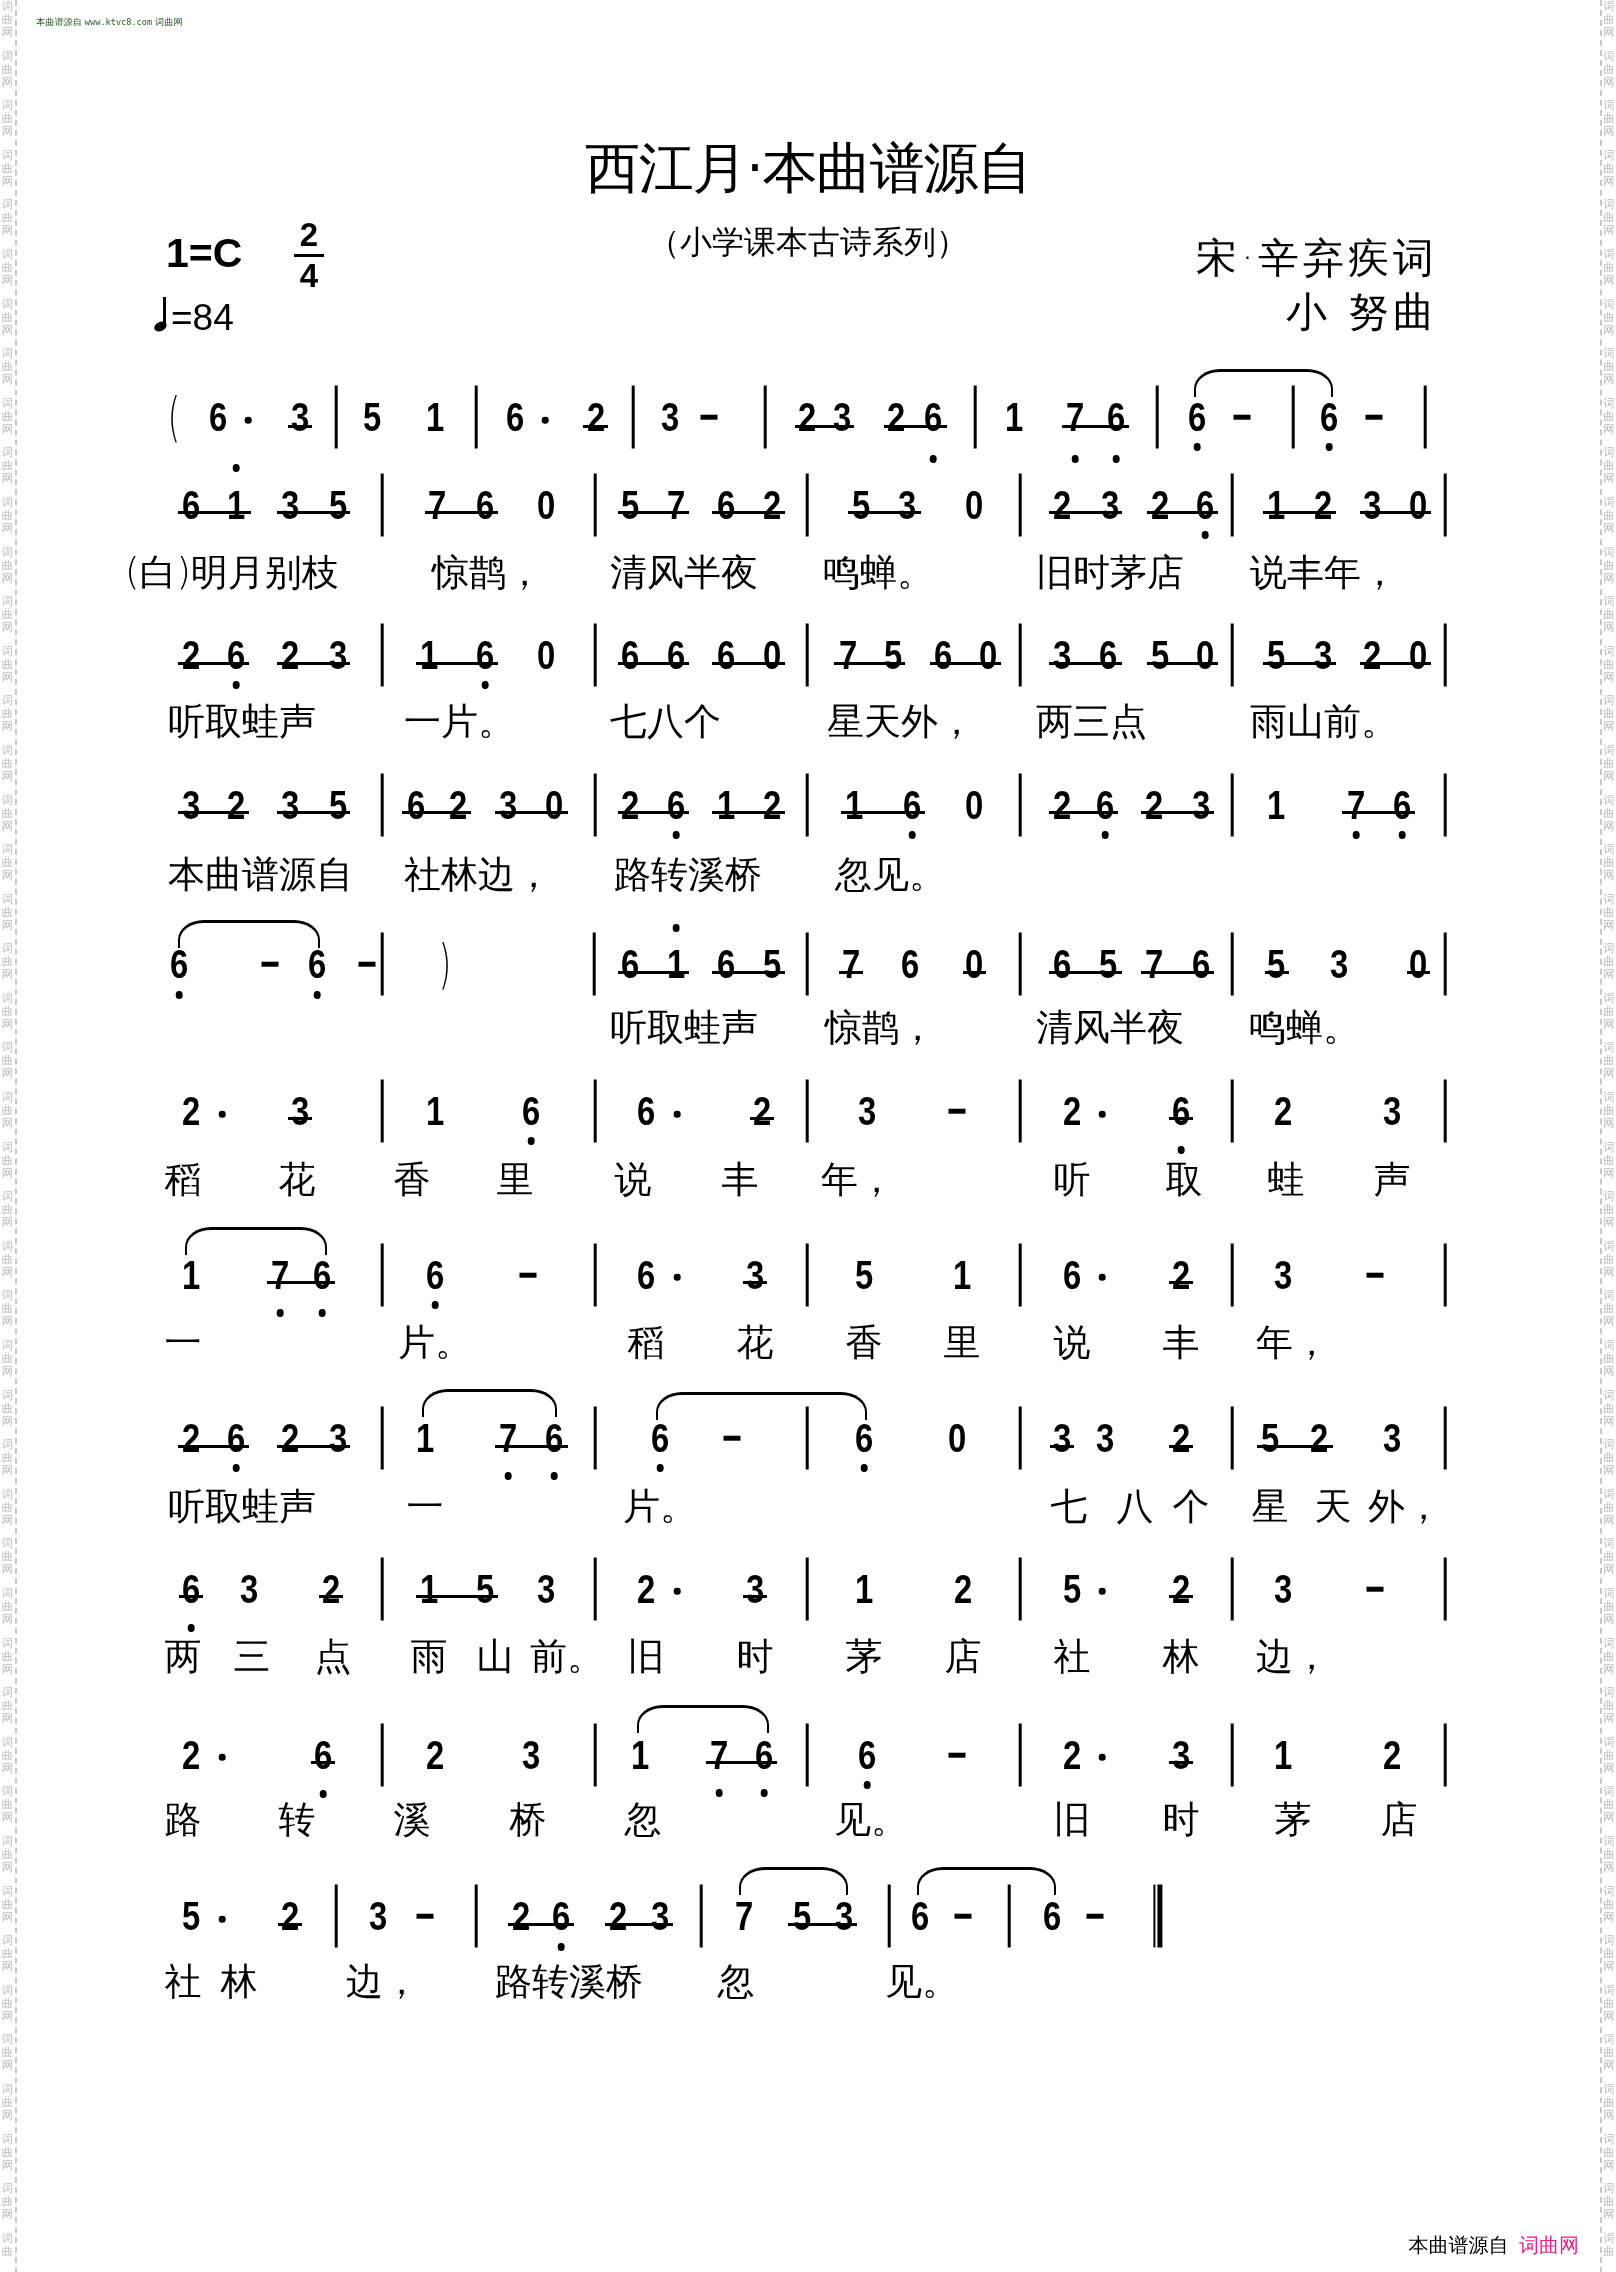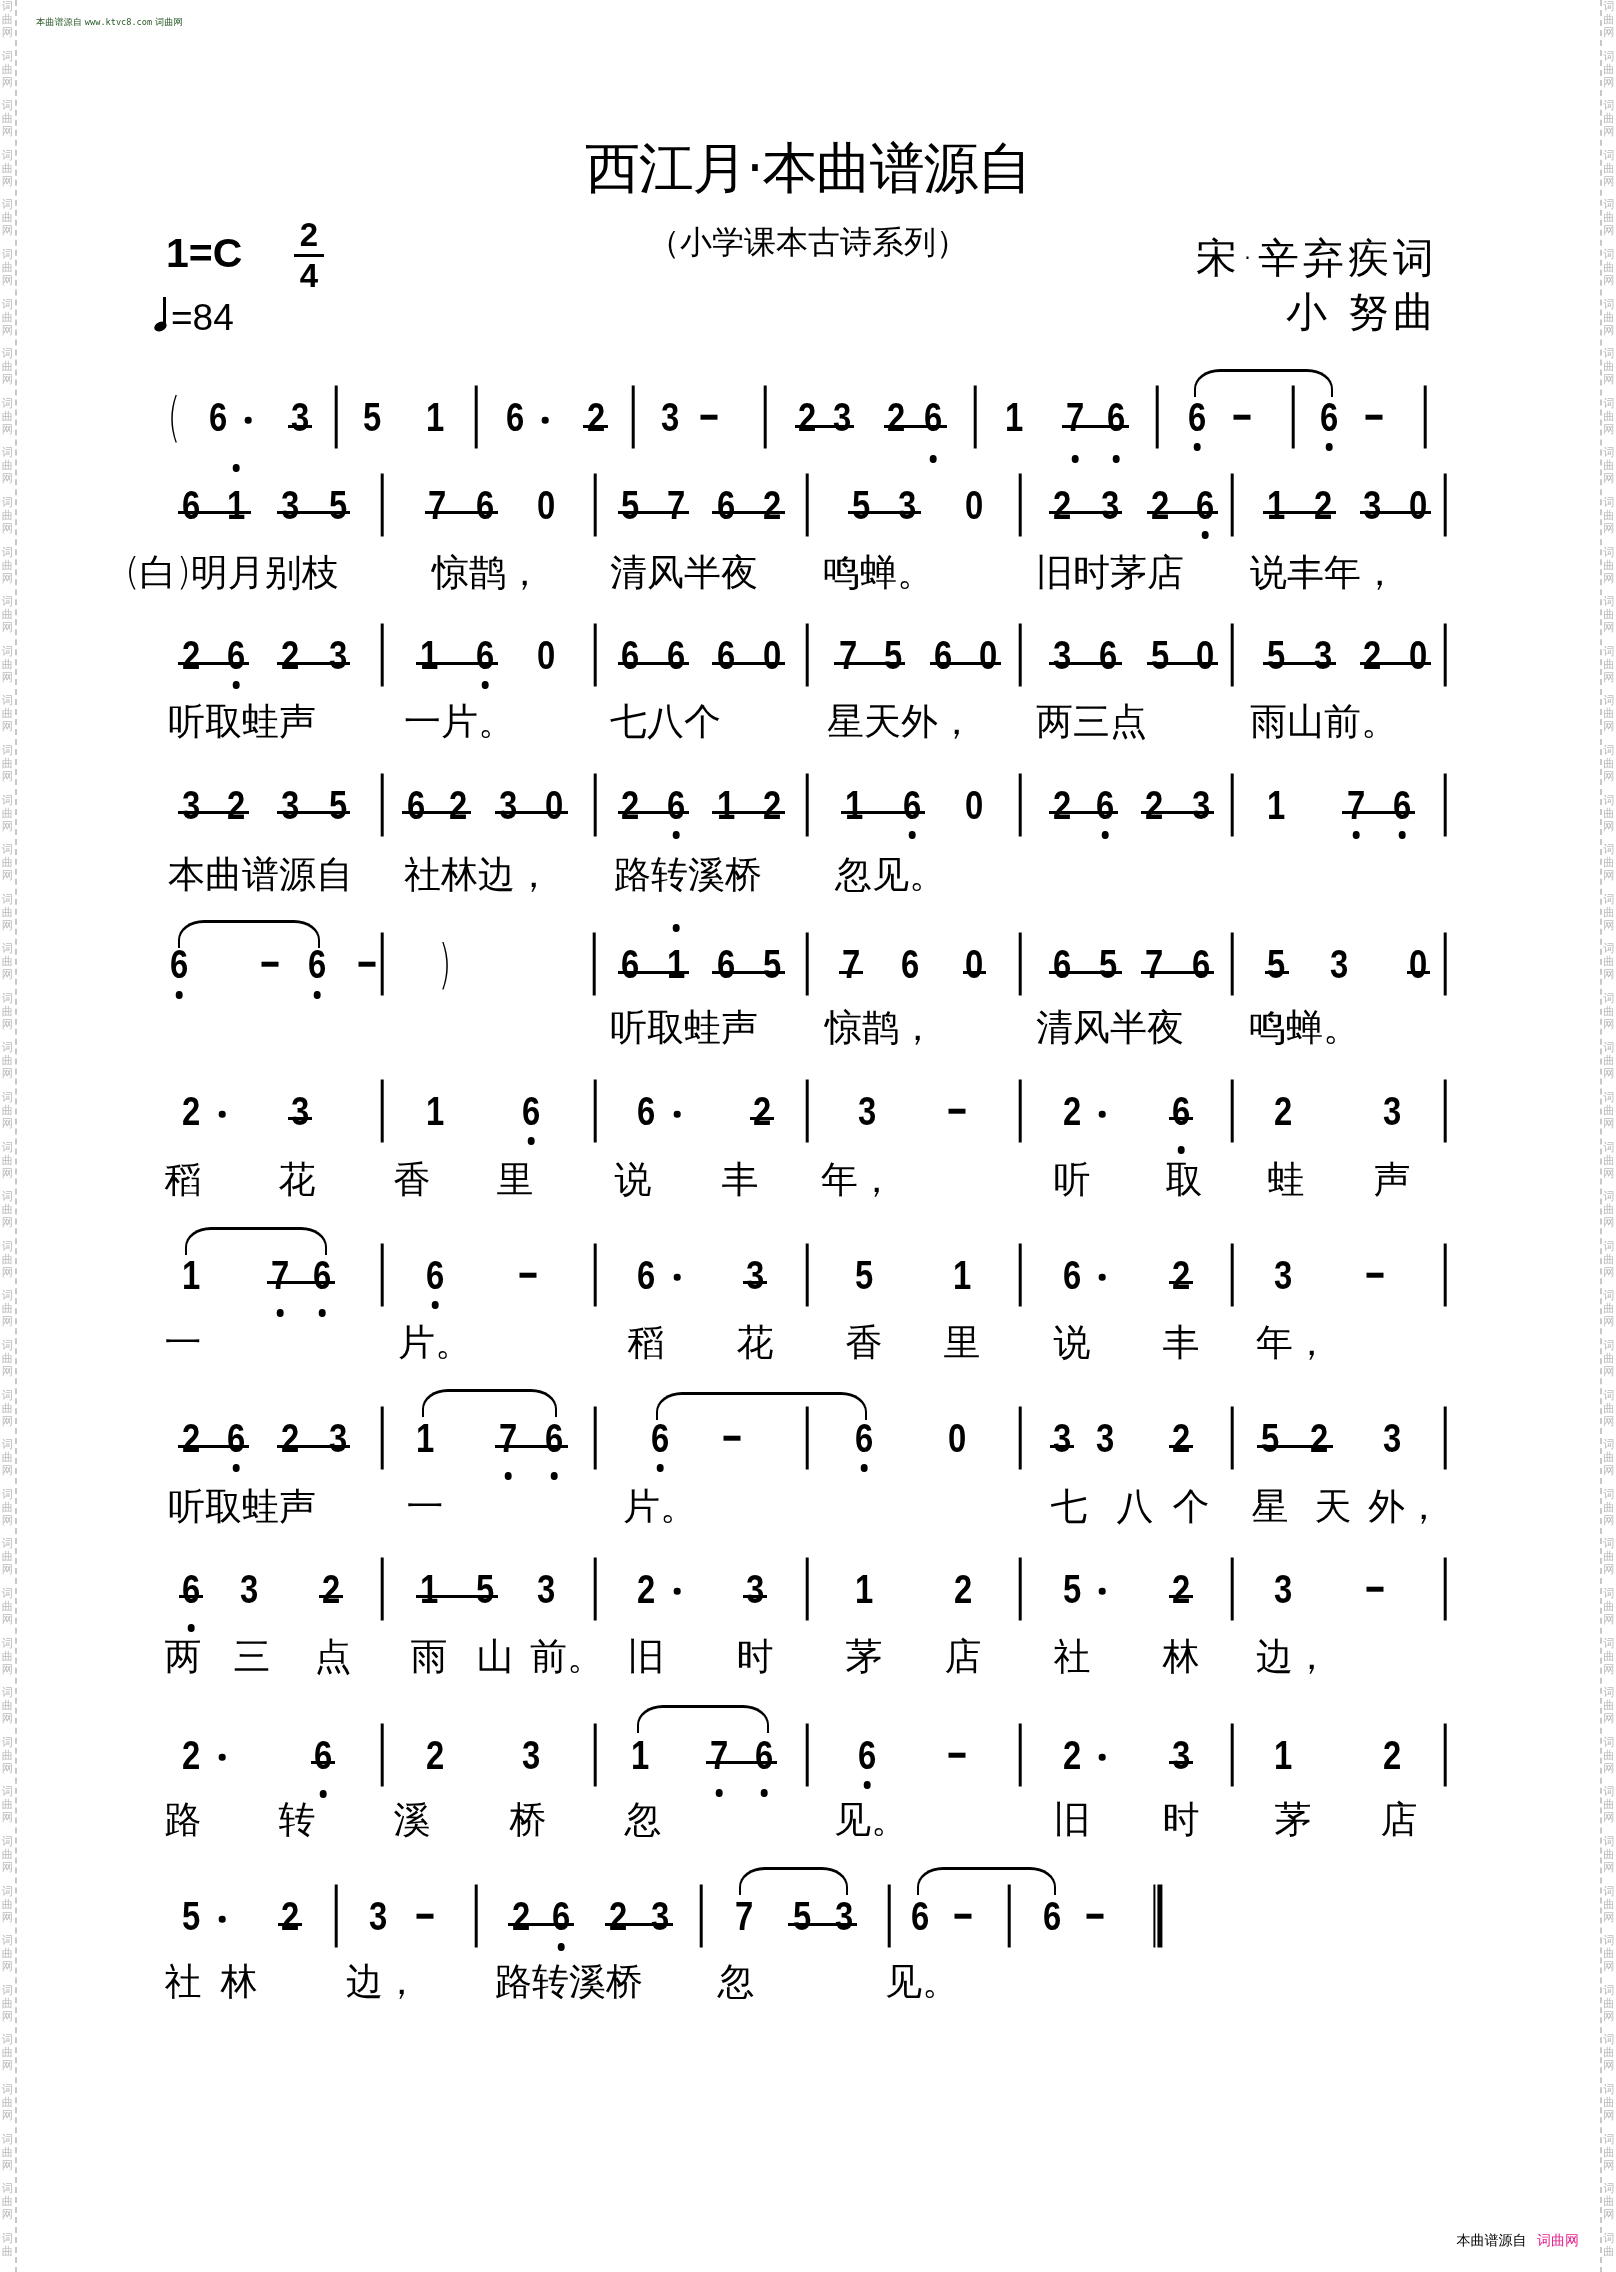--- a/index.html
+++ b/index.html
@@ -27,21 +27,21 @@
   .aug{position:absolute;width:6.6px;height:6.6px;border-radius:50%;background:#000;transform:translate(-50%,-50%);}
   .bar{position:absolute;width:2.6px;height:63px;background:#000;transform:translate(-50%,-50%);}
   .dbar{position:absolute;width:9.2px;height:63px;transform:translate(-50%,-50%);border-left:2px solid #000;border-right:5.3px solid #000;box-sizing:border-box;}
   .ul{position:absolute;height:3.3px;background:#000;}
   .ldot{position:absolute;width:6.6px;height:8px;border-radius:50%;background:#000;transform:translate(-50%,-50%);}
   .hdot{position:absolute;width:6.6px;height:8px;border-radius:50%;background:#000;transform:translate(-50%,-50%);}
   .paren{position:absolute;font-size:53px;font-weight:100;font-family:"DejaVu Sans",sans-serif;transform:translate(-50%,-50%) scaleX(0.6);line-height:1;}
   .tie{position:absolute;border-top:3.3px solid #000;border-left:2px solid #000;border-right:2px solid #000;border-radius:26px 26px 0 0 / 20px 20px 0 0;box-sizing:border-box;height:28px;border-bottom:none;}
   .ly{position:absolute;font-size:37px;font-family:"DejaVu Sans",sans-serif;font-weight:200;transform:translate(-50%,-50%);white-space:nowrap;line-height:1;}
   .ly.l{transform:translate(0,-50%);}
-  .bottom-src{position:absolute;right:37px;top:2232px;font-size:14px;font-family:"DejaVu Sans",sans-serif;}
+  .bottom-src{position:absolute;right:37px;top:2232px;font-size:20px;font-family:"DejaVu Sans",sans-serif;}
   .bottom-src .brand{color:#e8208c;margin-left:10.6px;}
 </style>
 </head>
 <body>
 
 <div class="side left" id="sideL">
     <div class="grp">
       <span>词</span>
       <span>曲</span>
       <span>网</span>

